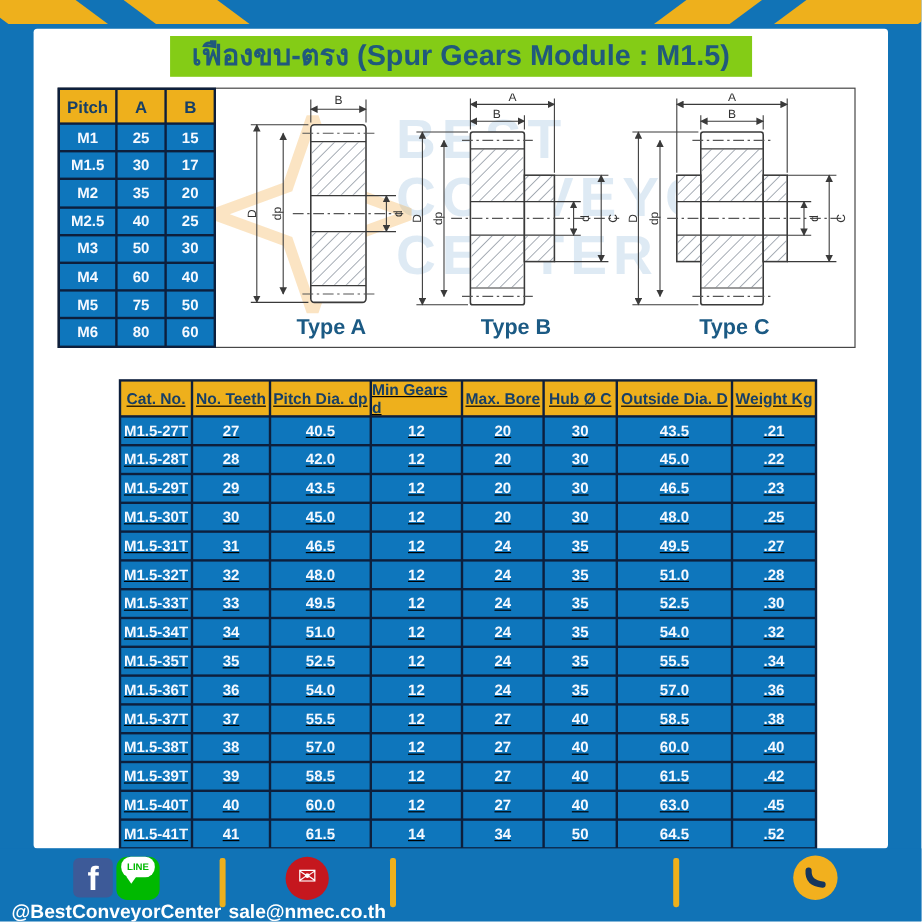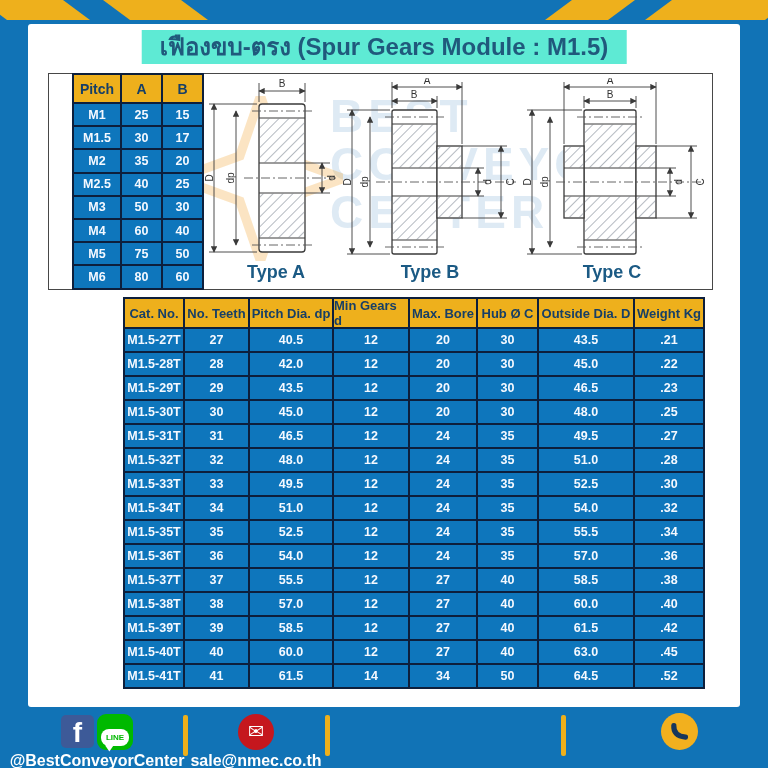--- a/index.html
+++ b/index.html
@@ -2,30 +2,30 @@
 <html><head>
 <meta charset="utf-8">
 <style>
   html,body{margin:0;padding:0;}
   body{width:768px;height:768px;position:relative;overflow:hidden;
        font-family:"Liberation Sans","DejaVu Sans",sans-serif;font-weight:bold;}
   .page{position:absolute;inset:0;background:#1173b6;}
   .stripes{position:absolute;left:0;top:0;}
   .panel{position:absolute;left:28px;top:24px;width:712px;height:683px;background:#ffffff;border-radius:3px;}
   .title-banner{position:absolute;left:50%;top:30px;transform:translateX(-50%);
-       background:#5eead4;color:#20597c;font-size:24px;line-height:34px;height:34px;
+       background:#84cc16;color:#20597c;font-size:24px;line-height:34px;height:34px;
        padding:0 18px;white-space:nowrap;}
   
-  .gridtbl{position:absolute;display:grid;background:#0d1f3c;padding:2px;gap:2px;margin-left:24px;}
+  .gridtbl{position:absolute;display:grid;background:#0d1f3c;padding:2px;gap:2px;}
   .gridtbl .th{background:#eeb01c;color:#173f66;display:flex;align-items:center;justify-content:center;font-size:13px;}
   .gridtbl .td{background:#0e76bc;color:#f5f9ff;display:flex;align-items:center;justify-content:center;font-size:12.5px;}
   #pitch-table{left:48px;top:73px;grid-template-columns:46px 39px 39px;grid-template-rows:27px;grid-auto-rows:21.2px;z-index:3;}
   #pitch-table .th{font-size:14px;}
-  #main-table{left:99px;top:297px;grid-template-columns:58px 63px 82px 74px 66px 59px 94px 68px;
-       grid-template-rows:28px;grid-auto-rows:22px;}
+  #main-table{left:99px;top:316px;grid-template-columns:58px 63px 82px 74px 66px 59px 94px 68px;
+       grid-template-rows:28px;grid-auto-rows:22px;text-decoration:underline;}
   
   .diagram-box{position:absolute;left:48px;top:73px;width:665px;height:217px;background:#fff;
        border:1.5px solid #474747;box-sizing:border-box;z-index:1;}
   .watermark-text{position:absolute;left:330px;top:92px;width:390px;color:rgba(47,125,188,0.16);
        font-size:46px;line-height:48px;letter-spacing:5px;z-index:1;}
   .watermark-star{position:absolute;left:178px;top:96px;z-index:1;opacity:0.30;}
   .drawing{position:absolute;top:78px;z-index:2;}
   #drawA{left:200px;} #drawB{left:340px;} #drawC{left:520px;}
   .type-label{position:absolute;top:262px;width:140px;text-align:center;color:#1b5a84;font-size:18px;z-index:2;}
   #labelA{left:206px;} #labelB{left:360px;} #labelC{left:542px;}
@@ -37,21 +37,21 @@
   .hatchr{fill:url(#hatch);stroke:none;}
   
   .footer{position:absolute;left:0;top:707px;width:768px;height:61px;background:#1173b6;}
   .fgroup{position:absolute;top:6px;display:flex;flex-direction:column;align-items:center;gap:2px;}
   .fgroup .label{color:#fff;font-size:16px;white-space:nowrap;}
   .icon-row{display:flex;gap:3px;align-items:center;height:37px;}
   .divider{position:absolute;top:8px;width:5px;height:41px;background:#eeb01c;border-radius:2px;}
   .fb-icon{width:33px;height:33px;background:#3d5a98;border-radius:5px;color:#fff;font-size:28px;
        display:flex;align-items:flex-end;justify-content:center;overflow:hidden;line-height:30px;}
   .line-icon{position:relative;width:36px;height:36px;background:#00b900;border-radius:9px;}
-  .line-bubble{position:absolute;left:4px;top:15px;width:28px;height:17px;background:#fff;border-radius:8px;
+  .line-bubble{position:absolute;left:4px;top:0;width:28px;height:17px;background:#fff;border-radius:8px;
        display:flex;align-items:center;justify-content:center;font-size:8px;color:#00b900;}
   .line-bubble::after{content:"";position:absolute;left:5px;bottom:-3px;width:7px;height:7px;background:#fff;
        transform:rotate(55deg) skewX(20deg);}
   .mail-icon{width:36px;height:36px;background:#c5171e;border-radius:50%;color:#fff;font-size:19px;font-weight:normal;
        display:flex;align-items:center;justify-content:center;}
   .phone-icon{width:37px;height:37px;background:#f2b01e;border-radius:50%;display:flex;align-items:center;justify-content:center;}
 </style>
 </head>
 <body>
 

